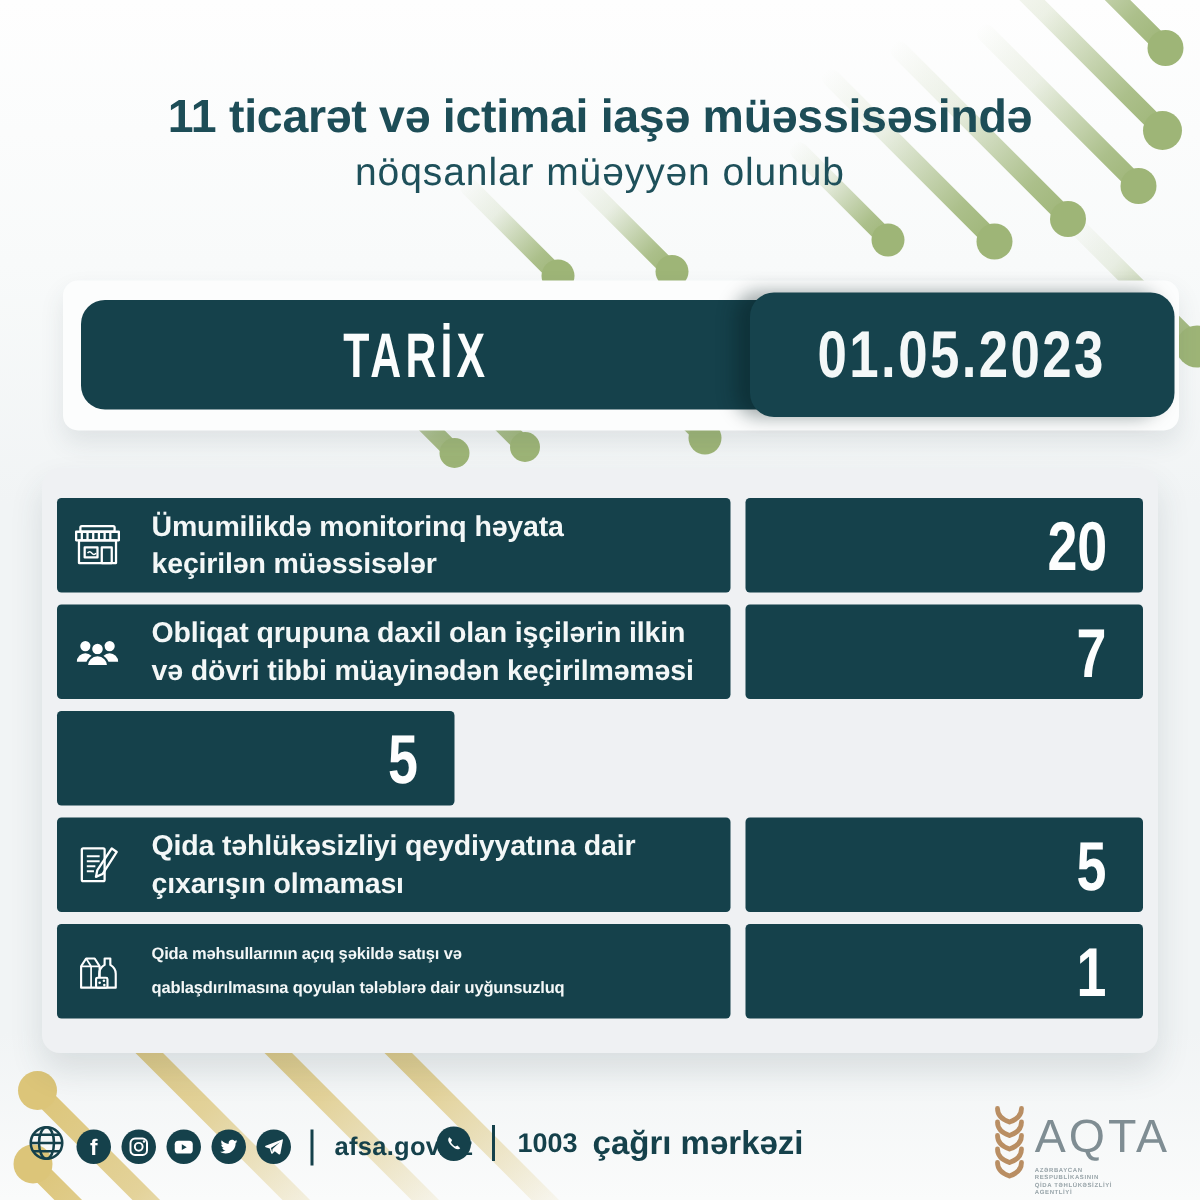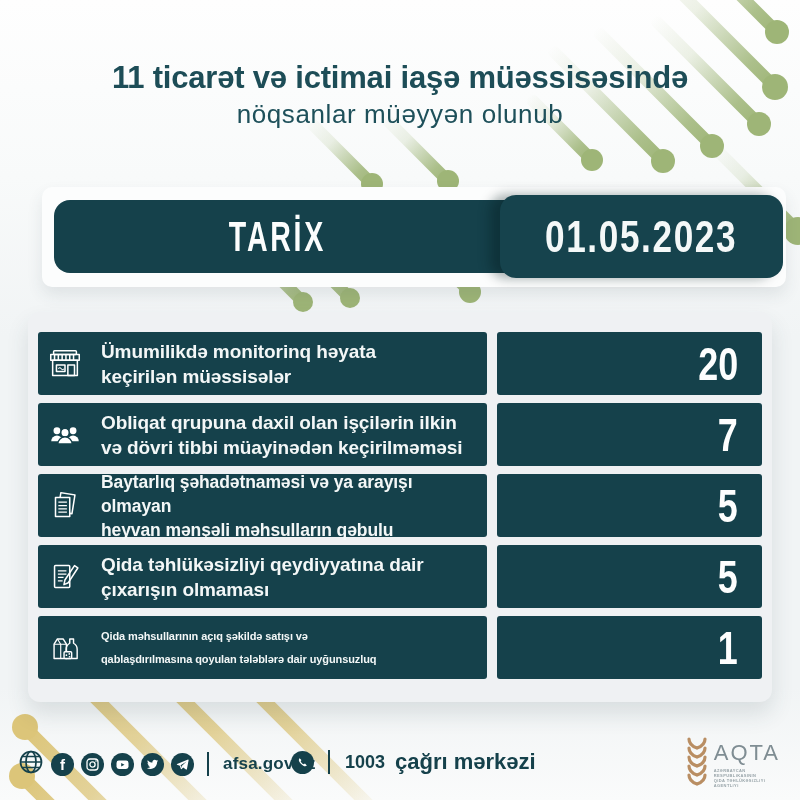--- a/index.html
+++ b/index.html
@@ -53,21 +53,21 @@
   .footer{position:absolute;left:0;right:0;top:736px;height:60px;z-index:2;color:#15414b;}
   .social{position:absolute;left:18px;top:13px;display:flex;align-items:center;gap:7px;}
   .circle{width:23px;height:23px;border-radius:50%;background:#15414b;display:flex;align-items:center;justify-content:center;flex:none;}
   .circle .fglyph{color:#fff;font-weight:700;font-size:15px;line-height:1;margin-top:1px;}
   .vdiv{width:2px;height:24px;background:#15414b;margin:0 7px 0 6px;}
   .site{font-size:17px;font-weight:700;letter-spacing:.2px;}
   .hotline{position:absolute;left:291px;top:13px;display:flex;align-items:center;gap:8px;}
   .hotline .num{font-size:18px;font-weight:700;}
   .hotline .lbl{font-size:22px;font-weight:700;margin-left:2px;}
   .logo{position:absolute;right:20px;top:1px;display:flex;align-items:flex-start;gap:6px;}
-  .logo-name{font-size:22px;font-weight:400;letter-spacing:2px;color:#7f8d93;line-height:1;margin-top:5px;}
+  .logo-name{font-size:31px;font-weight:400;letter-spacing:2px;color:#7f8d93;line-height:1;margin-top:5px;}
   .logo-sub{margin-top:4px;font-size:4px;line-height:5px;letter-spacing:.4px;color:#98a4a9;font-weight:700;}
 </style>
 </head>
 <body>
 
 <div class="canvas">
 
   <div class="stick green" style="left:627px;top:26px;width:150px;"></div>
   <div class="dot green" style="left:765px;top:20px;width:24px;height:24px;"></div>
   <div class="stick green" style="left:605px;top:81px;width:170px;"></div>
@@ -159,33 +159,20 @@
           <div>Obliqat qrupuna daxil olan işçilərin ilkin</div>
           <div>və dövri tibbi müayinədən keçirilməməsi</div>
         </div>
       </div>
       <div class="row-value">
         <span>7</span>
       </div>
     </div>
 
     <div class="row">
-      <div class="row-main">
-        <span class="row-icon">
-          <svg width="38" height="38" viewBox="0 0 40 40" fill="none" stroke="#fff" stroke-width="1.6" stroke-linejoin="round">
-            <rect x="14" y="7" width="15" height="20" transform="rotate(9 21.5 17)"></rect>
-            <rect x="10" y="11" width="15" height="20" fill="#15414b"></rect>
-            <path d="M13 16h9M13 19.5h9M13 23h9M13 26.5h9" stroke-width="1.3"></path>
-          </svg>
-        </span>
-        <div class="row-text sm">
-          <div>Baytarlıq şəhadətnaməsi və ya arayışı olmayan</div>
-          <div>heyvan mənşəli məhsulların qəbulu</div>
-        </div>
-      </div>
       <div class="row-value">
         <span>5</span>
       </div>
     </div>
 
     <div class="row">
       <div class="row-main">
         <span class="row-icon">
           <svg width="38" height="38" viewBox="0 0 40 40" fill="none" stroke="#fff" stroke-width="1.6" stroke-linejoin="round">
             <rect x="9" y="8" width="16" height="23" rx="1"></rect>

